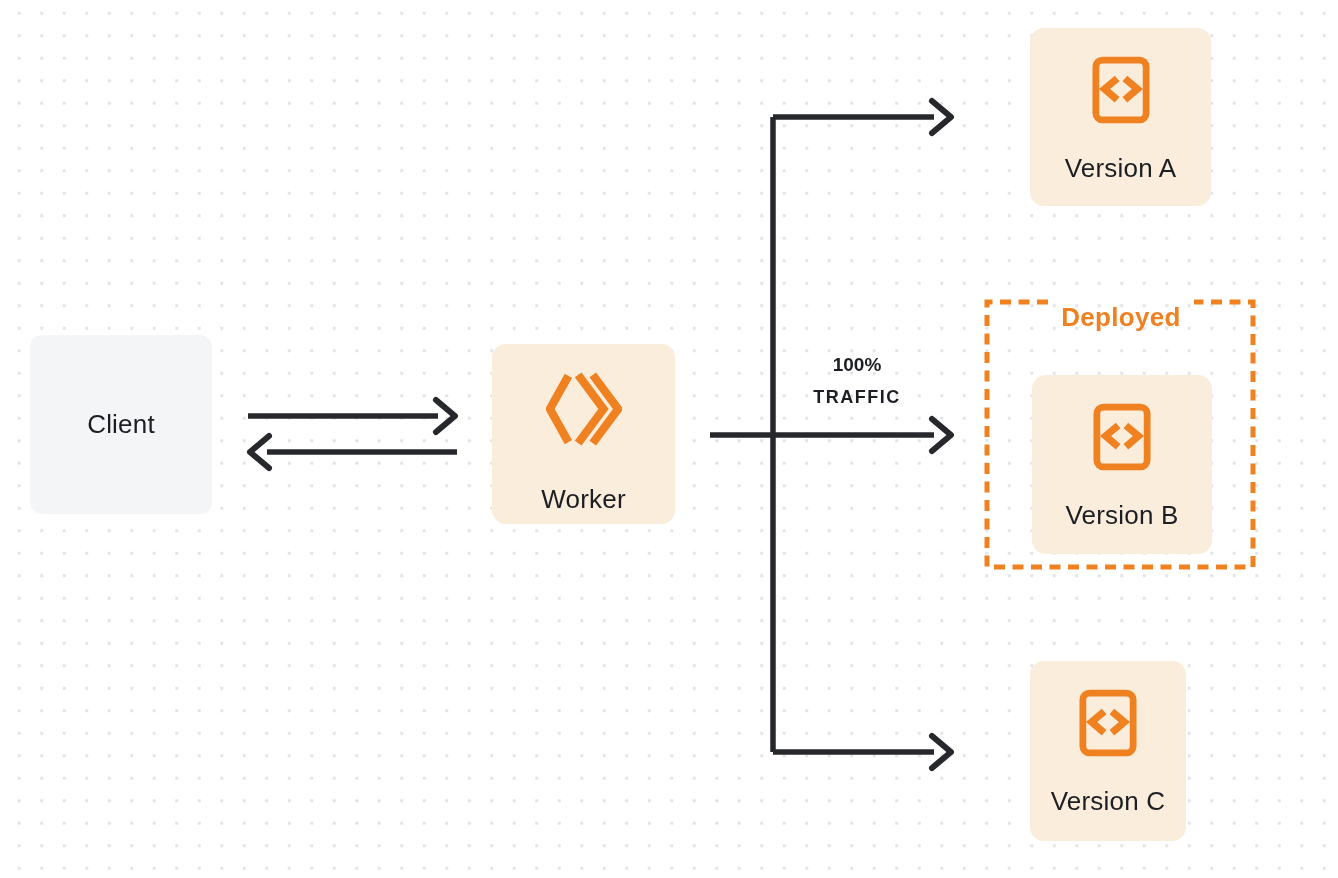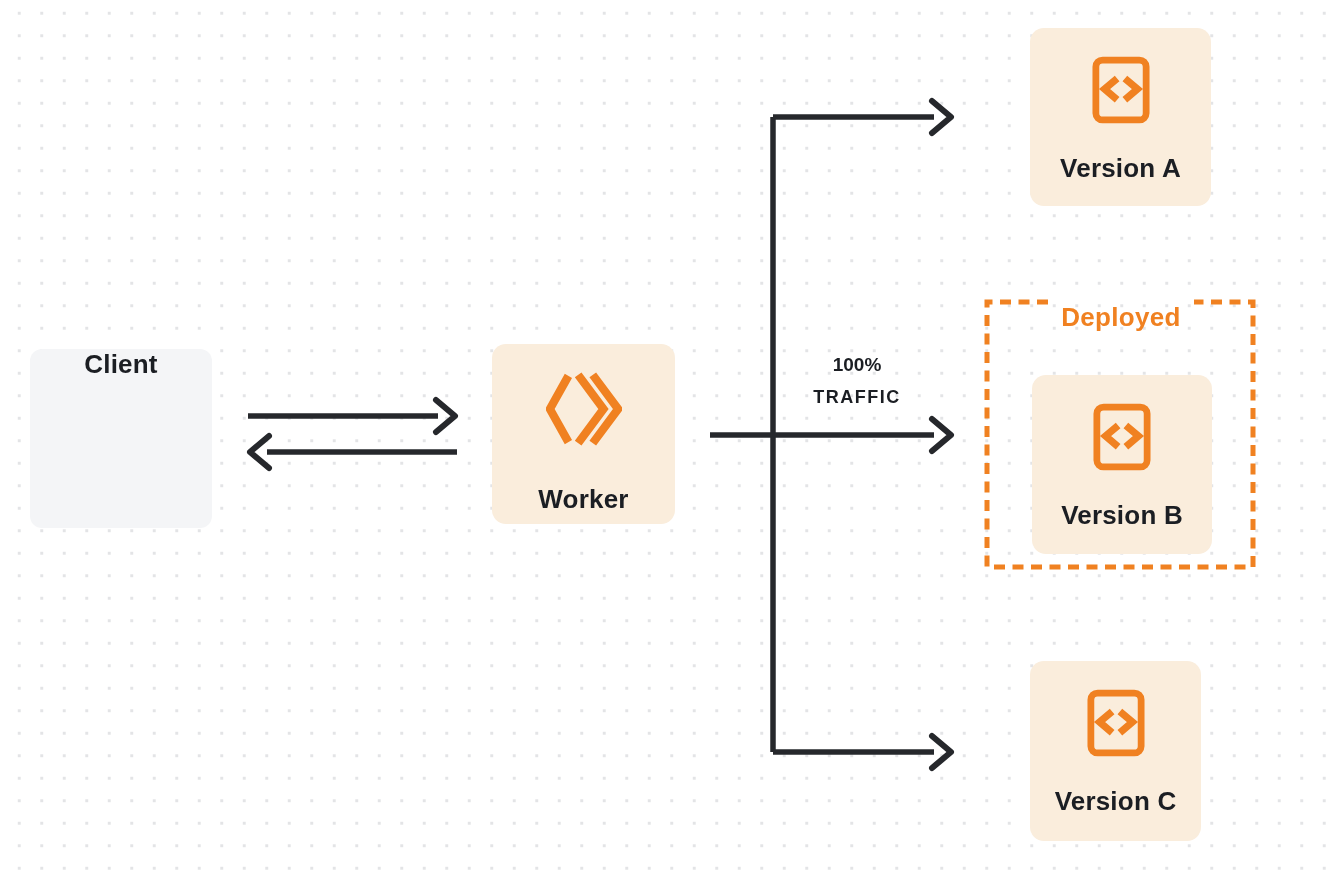--- a/index.html
+++ b/index.html
@@ -29,46 +29,46 @@
     position:absolute;left:0;top:0;width:1338px;height:878px;
     pointer-events:none;
   }
   .node{
     position:absolute;
     border-radius:14px;
     display:flex;flex-direction:column;align-items:center;
     box-sizing:border-box;
   }
   .node-label{
-    font-weight:700;
+    font-weight:400;
     font-size:26px;
     color:var(--ink);
     letter-spacing:.2px;
     white-space:nowrap;
   }
   .client-node{
-    left:30px;top:349px;width:182px;height:179px;
+    left:30px;top:335px;width:182px;height:179px;
     background:var(--client_bg);
     border-radius:12px;
-    justify-content:flex-start;
+    justify-content:center;
   }
   .worker-node{
     left:492px;top:344px;width:183px;height:180px;
     background:var(--cream);
     padding-top:26px;
   }
   .worker-node .node-label{margin-top:36px;}
   .version-node{
     background:var(--cream);
     padding-top:28px;
   }
   .version-node .node-label{margin-top:29px;}
   .version-a{left:1030px;top:28px;width:181px;height:178px;}
   .version-b{left:1032px;top:345px;width:180px;height:179px;margin-top:30px;}
-  .version-c{left:1030px;top:661px;width:171px;height:180px;}
+  .version-c{left:1030px;top:661px;width:156px;height:180px;}
   .icon-svg{display:block;}
   .deployed-label{
     position:absolute;
     left:986px;top:284px;width:270px;height:34px;
     display:flex;align-items:center;justify-content:center;
     font-weight:700;font-size:26px;
     color:var(--orange);
     letter-spacing:.3px;
     margin-top:16px;
   }

